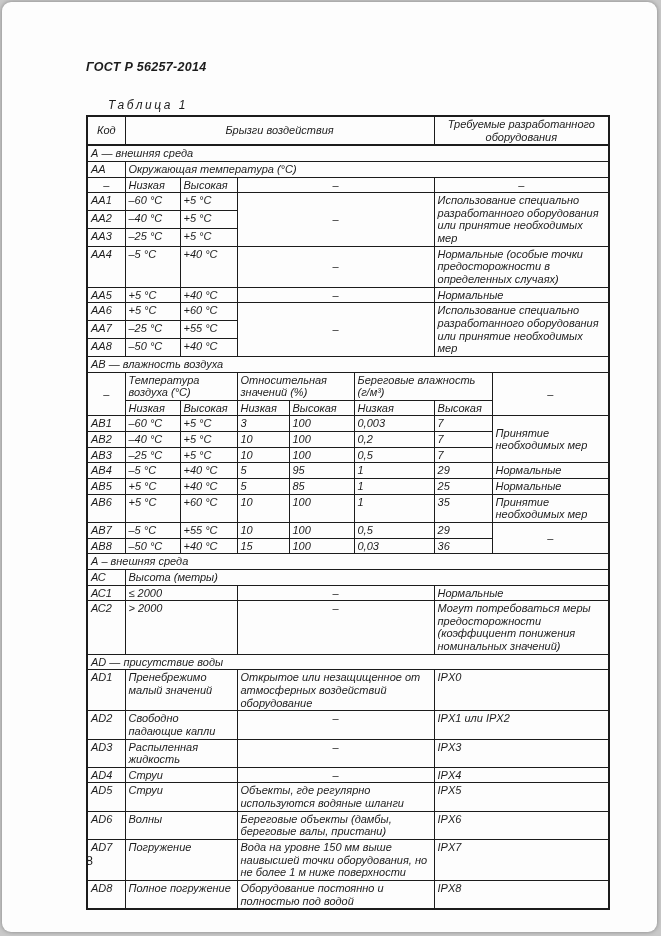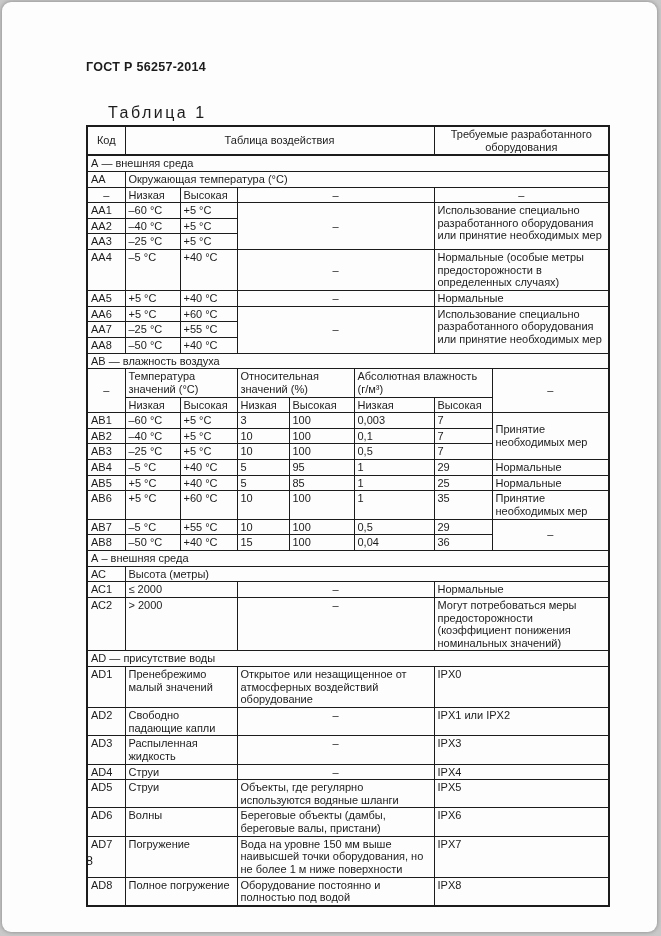--- a/index.html
+++ b/index.html
@@ -12,28 +12,28 @@
   }
   .page {
     position: absolute; left: 2px; top: 2px;
     width: 655px; height: 930px;
     background: #fdfdfd;
     border-radius: 9px;
     box-shadow: 0 0 4px rgba(0,0,0,0.35);
     overflow: hidden;
   }
   .content {
-    position: absolute; left: 84px; top: 58px; width: 420px;
+    position: absolute; left: 84px; top: 58px; width: 420px; font-style: italic;
   }
   .doc-number {
     font-weight: bold; font-size: 12.5px; letter-spacing: 0.3px;
   }
   .table-label {
-    margin: 30px 0 3px 22px;
-    font-size: 16px; letter-spacing: 2.5px;
+    margin: 24px 0 3px 22px;
+    font-size: 12px; letter-spacing: 2.5px;
   }
   table.gost-table {
     border-collapse: collapse;
     table-layout: fixed;
     width: 524px;
     border: 2px solid #1c1c1c;
     font-size: 11px;
     line-height: 1.15;
   }
   table.gost-table td {
@@ -66,21 +66,21 @@
           <col style="width:57px">
           <col style="width:52px">
         <col style="width:65px">
           <col style="width:80px">
           <col style="width:58px">
           <col style="width:117px">
       </colgroup>
       <tbody data-name="table-body">
           <tr data-name="header-row">
             <td class="ac vm" data-name="col-header-code">Код</td>
-            <td colspan="5" class="ac vm" data-name="col-header-influences">Таблица воздействия</td>
+            <td colspan="5" class="ac vm" data-name="col-header-influences">Брызги воздействия</td>
             <td colspan="2" class="ac vm" data-name="col-header-requirements">Требуемые разработанного оборудования</td>
           </tr>
           <tr data-name="section-row">
             <td colspan="8" data-name="section-label">А — внешняя среда</td>
           </tr>
           <tr data-name="table-row">
             <td data-name="table-cell">АА</td>
             <td colspan="7" data-name="table-cell">Окружающая температура (°С)</td>
           </tr>
           <tr data-name="table-row">
@@ -105,21 +105,21 @@
           <tr data-name="table-row">
             <td data-name="table-cell">АА3</td>
             <td data-name="table-cell">–25 °С</td>
             <td data-name="table-cell">+5 °С</td>
           </tr>
           <tr data-name="table-row">
             <td data-name="table-cell">АА4</td>
             <td data-name="table-cell">–5 °С</td>
             <td data-name="table-cell">+40 °С</td>
             <td colspan="3" class="ac vm" data-name="table-cell">–</td>
-            <td colspan="2" data-name="table-cell">Нормальные (особые метры предосторожности в определенных случаях)</td>
+            <td colspan="2" data-name="table-cell">Нормальные (особые точки предосторожности в определенных случаях)</td>
           </tr>
           <tr data-name="table-row">
             <td data-name="table-cell">АА5</td>
             <td data-name="table-cell">+5 °С</td>
             <td data-name="table-cell">+40 °С</td>
             <td colspan="3" class="ac" data-name="table-cell">–</td>
             <td colspan="2" data-name="table-cell">Нормальные</td>
           </tr>
           <tr data-name="table-row">
             <td data-name="table-cell">АА6</td>
@@ -136,23 +136,23 @@
           <tr data-name="table-row">
             <td data-name="table-cell">АА8</td>
             <td data-name="table-cell">–50 °С</td>
             <td data-name="table-cell">+40 °С</td>
           </tr>
           <tr data-name="section-row">
             <td colspan="8" data-name="section-label">АВ — влажность воздуха</td>
           </tr>
           <tr data-name="table-row">
             <td rowspan="2" class="ac vm" data-name="table-cell">–</td>
-            <td colspan="2" data-name="table-cell">Температура значений (°С)</td>
+            <td colspan="2" data-name="table-cell">Температура воздуха (°С)</td>
             <td colspan="2" data-name="table-cell">Относительная значений (%)</td>
-            <td colspan="2" data-name="table-cell">Абсолютная влажность (г/м³)</td>
+            <td colspan="2" data-name="table-cell">Береговые влажность (г/м³)</td>
             <td rowspan="2" class="ac vm" data-name="table-cell">–</td>
           </tr>
           <tr data-name="table-row">
             <td data-name="table-cell">Низкая</td>
             <td data-name="table-cell">Высокая</td>
             <td data-name="table-cell">Низкая</td>
             <td data-name="table-cell">Высокая</td>
             <td data-name="table-cell">Низкая</td>
             <td data-name="table-cell">Высокая</td>
           </tr>
@@ -165,21 +165,21 @@
             <td data-name="table-cell">0,003</td>
             <td data-name="table-cell">7</td>
             <td rowspan="3" class="vm" data-name="table-cell">Принятие необходимых мер</td>
           </tr>
           <tr data-name="table-row">
             <td data-name="table-cell">АВ2</td>
             <td data-name="table-cell">–40 °С</td>
             <td data-name="table-cell">+5 °С</td>
             <td data-name="table-cell">10</td>
             <td data-name="table-cell">100</td>
-            <td data-name="table-cell">0,1</td>
+            <td data-name="table-cell">0,2</td>
             <td data-name="table-cell">7</td>
           </tr>
           <tr data-name="table-row">
             <td data-name="table-cell">АВ3</td>
             <td data-name="table-cell">–25 °С</td>
             <td data-name="table-cell">+5 °С</td>
             <td data-name="table-cell">10</td>
             <td data-name="table-cell">100</td>
             <td data-name="table-cell">0,5</td>
             <td data-name="table-cell">7</td>
@@ -223,21 +223,21 @@
             <td data-name="table-cell">0,5</td>
             <td data-name="table-cell">29</td>
             <td rowspan="2" class="ac vm" data-name="table-cell">–</td>
           </tr>
           <tr data-name="table-row">
             <td data-name="table-cell">АВ8</td>
             <td data-name="table-cell">–50 °С</td>
             <td data-name="table-cell">+40 °С</td>
             <td data-name="table-cell">15</td>
             <td data-name="table-cell">100</td>
-            <td data-name="table-cell">0,04</td>
+            <td data-name="table-cell">0,03</td>
             <td data-name="table-cell">36</td>
           </tr>
           <tr data-name="section-row">
             <td colspan="8" data-name="section-label">А – внешняя среда</td>
           </tr>
           <tr data-name="table-row">
             <td data-name="table-cell">АС</td>
             <td colspan="7" data-name="table-cell">Высота (метры)</td>
           </tr>
           <tr data-name="table-row">

